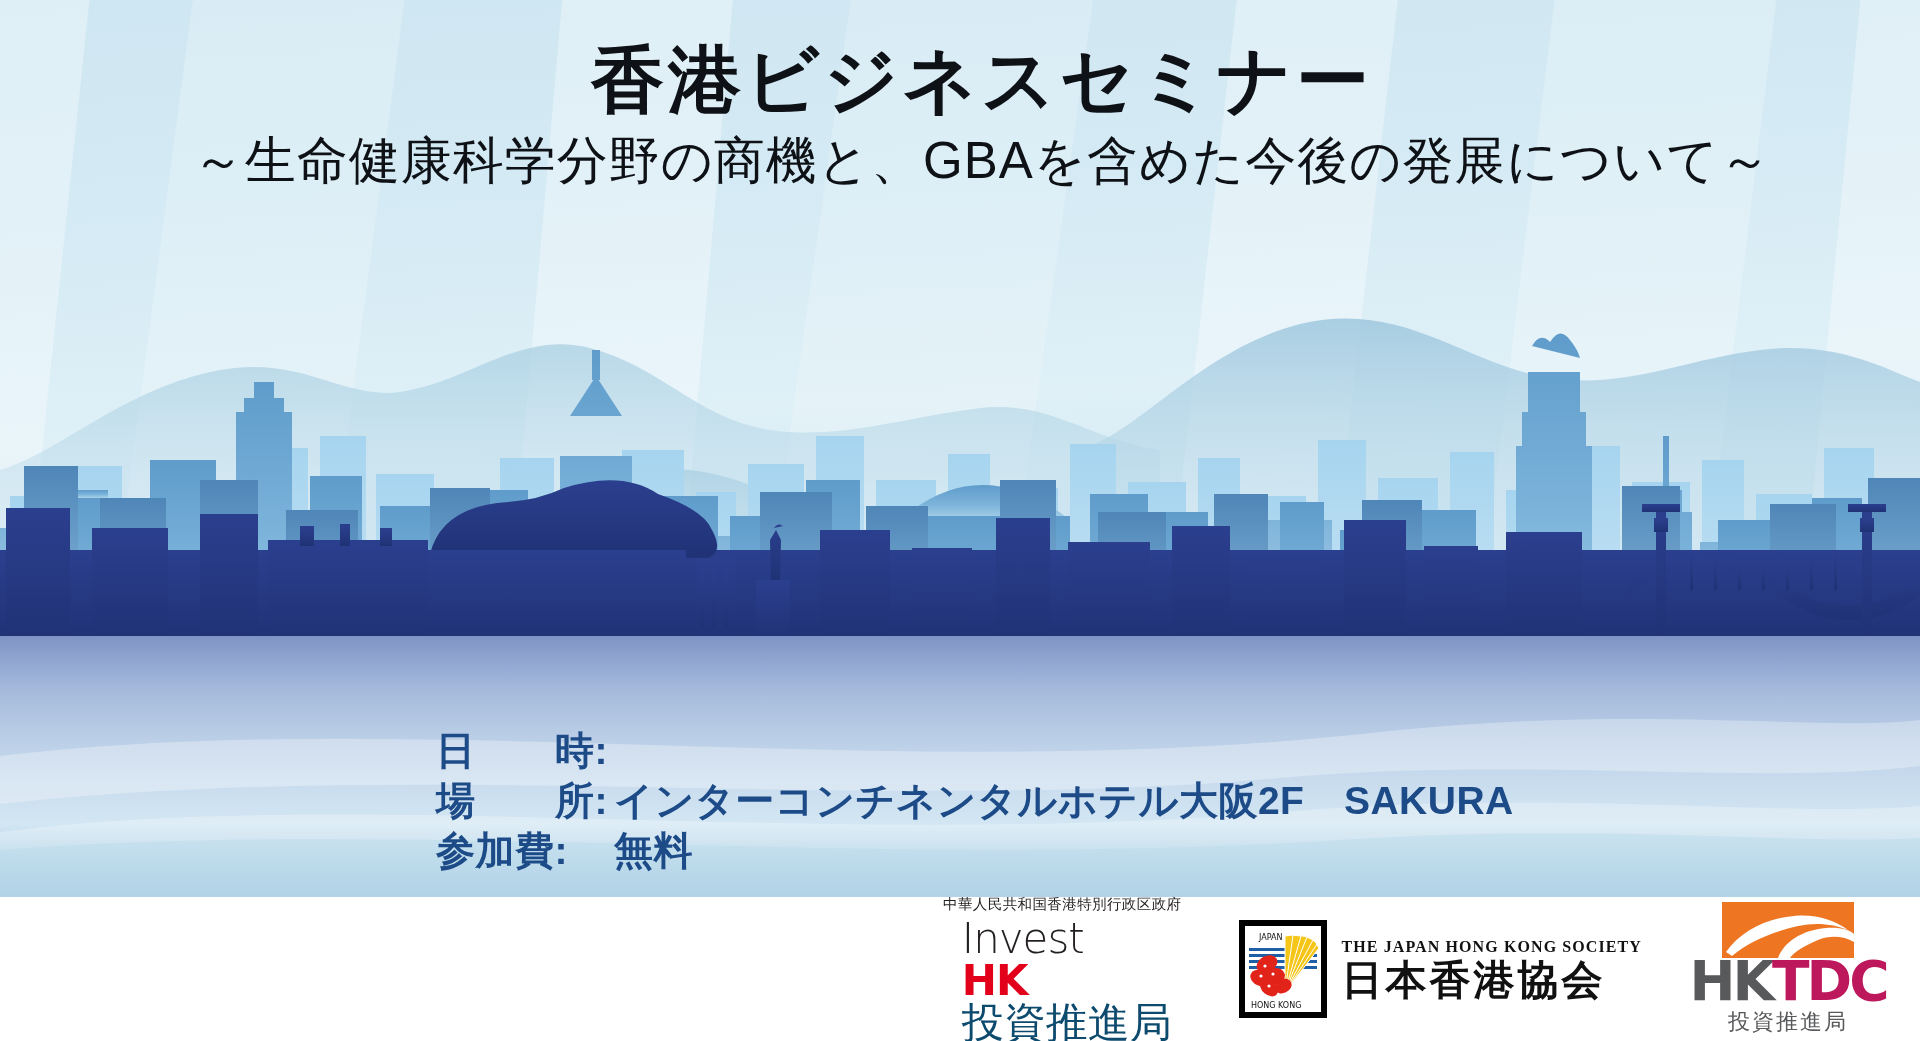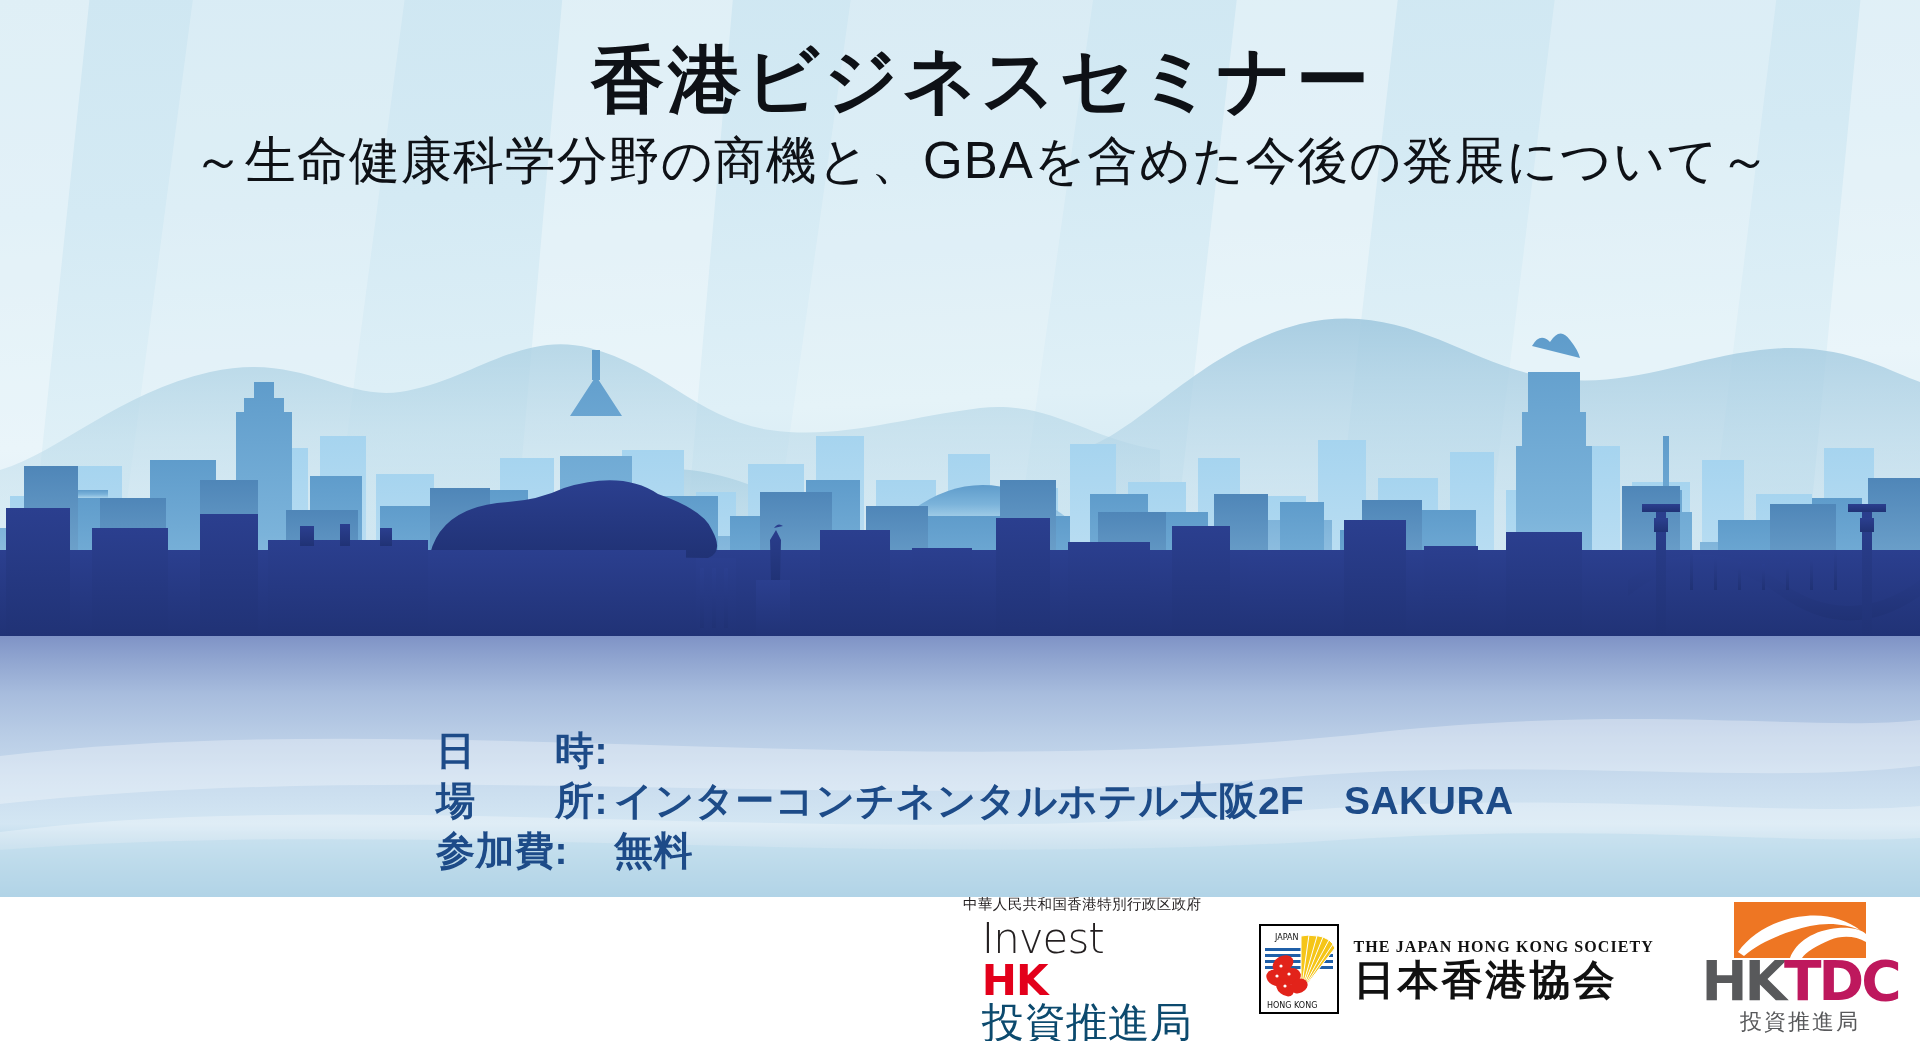--- a/index.html
+++ b/index.html
@@ -84,21 +84,21 @@
   }
   .info-label .lbl-txt{display:inline-block;}
   .info-val{margin-left:6px;}
 
   
   .footer{
     position:absolute;left:0;top:897px;width:1920px;height:144px;
     background:#ffffff;
     display:flex;align-items:center;justify-content:flex-end;
     gap:58px;
-    padding-right:32px;
+    padding-right:44px;
     box-sizing:border-box;
   }
 
   
   .logo-ihk{display:flex;flex-direction:column;align-items:center;}
   .ihk-top{
     font-size:14.5px;color:#231f20;letter-spacing:0.4px;
     font-family:"DejaVu Sans",sans-serif;
     margin-bottom:4px;
   }
@@ -109,21 +109,21 @@
     flex-direction:column;
   }
   .ihk-invest{color:#231f20;font-weight:300;letter-spacing:-1px;}
   .ihk-hk{color:#e3001b;font-weight:bold;letter-spacing:-1px;}
   .ihk-jp{color:#0c4a6e;font-weight:500;margin-left:9px;}
 
   
   .logo-jhks{display:flex;align-items:center;gap:14px;}
   .jhks-emblem{
     width:76px;height:86px;
-    border:2px solid #000000;
+    border:6px solid #000000;
     background:#ffffff;
     position:relative;
     overflow:hidden;
     flex:0 0 76px;
   }
   .jhks-txt{display:flex;flex-direction:column;}
   .jhks-en{
     font-family:"Liberation Serif","DejaVu Serif",serif;
     font-size:16px;font-weight:bold;color:#111;letter-spacing:1.1px;
     margin-bottom:4px;

